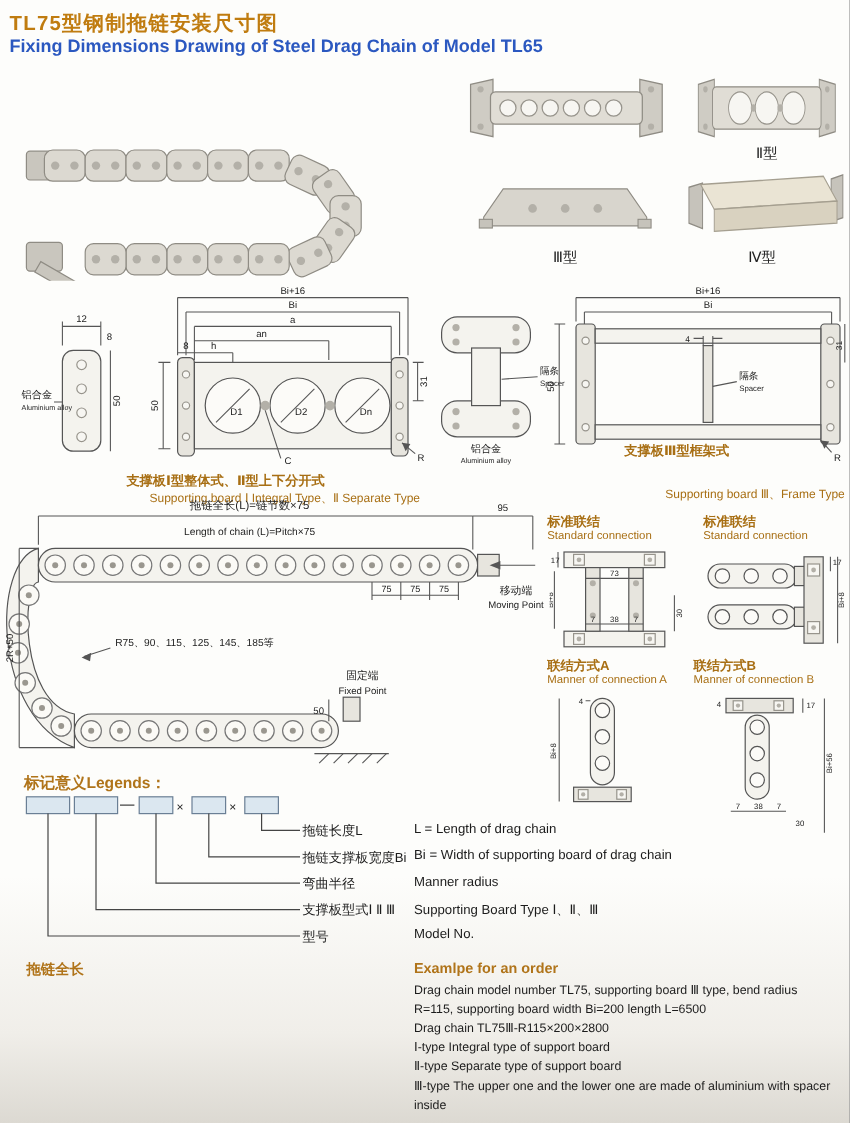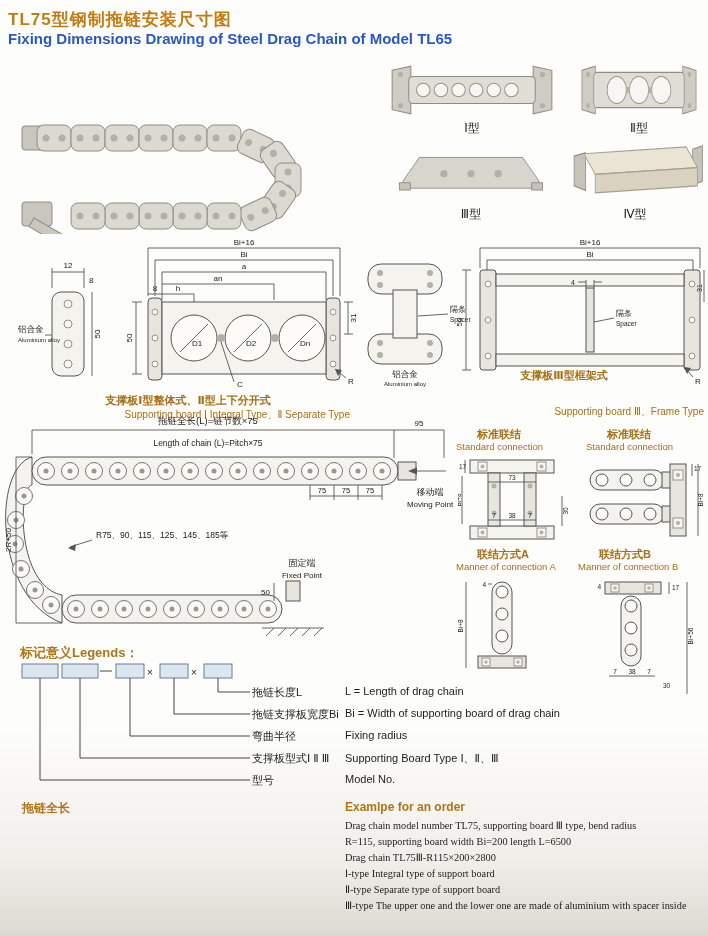--- a/index.html
+++ b/index.html
@@ -6,27 +6,27 @@
   html,body{background:#9a9a9a;}
   body{font-family:"Liberation Sans","DejaVu Sans",sans-serif;}
   #page{position:relative;width:708px;height:936px;margin:0 auto;overflow:hidden;color:#1a1a1a;
         background:linear-gradient(180deg,#fdfdfb 78%,#f0eee9 92%,#dcd9d2 100%);}
   .abs{position:absolute;}
   .title-cn{font-size:17px;font-weight:bold;color:#c07c10;letter-spacing:1px;}
   .title-en{font-size:15px;font-weight:bold;color:#2b58c0;}
   .typelabel{font-size:12px;color:#222;text-align:center;}
   .cap-cn{font-size:11px;font-weight:bold;color:#a86f14;text-align:center;}
   .cap-en{font-size:10px;color:#a86f14;text-align:right;}
-  .conn-cn{font-size:11px;font-weight:bold;color:#a86f14;margin-left:21px;}
+  .conn-cn{font-size:11px;font-weight:bold;color:#a86f14;}
   .conn-en{font-size:9.5px;color:#a86f14;}
   .sec-head{font-size:13px;font-weight:bold;color:#b0741a;}
   .leg-cn{font-size:11px;color:#1c1c1c;}
   .leg-en{font-size:11px;color:#1c1c1c;text-align:center;}
   .oline-cn{font-size:11px;line-height:18px;color:#1c1c1c;}
-  .oline-en{font-size:10.3px;line-height:16px;color:#1c1c1c;font-family:Liberation Serif, serif;}
+  .oline-en{font-size:10.3px;line-height:16px;color:#1c1c1c;}
   svg text{font-family:"Liberation Sans","DejaVu Sans",sans-serif;fill:#222;}
   svg .dl{stroke:#555;stroke-width:.9;fill:none;}
   svg .pl{stroke:#444;stroke-width:1;fill:none;}
   svg .bd{fill:#f4f3ee;stroke:#555;stroke-width:1;}
   svg .bd2{fill:#e7e5de;stroke:#555;stroke-width:1;}
   svg .cir{fill:#fcfbf8;stroke:#555;stroke-width:1;}
   svg .hl{fill:#f7f6f2;stroke:#97948c;stroke-width:1;}
   svg .hd{fill:#b3b0a8;}
   svg .ah{fill:#555;}
   svg .lb{fill:#dbe7f0;stroke:#6a7f95;stroke-width:1;}
@@ -89,21 +89,20 @@
       <circle class="hl" cx="55" cy="27" r="6.5"></circle>
     <circle class="hl" cx="72" cy="27" r="6.5"></circle>
       <circle class="hl" cx="89" cy="27" r="6.5"></circle>
     <circle class="hl" cx="106" cy="27" r="6.5"></circle>
       <circle class="hl" cx="123" cy="27" r="6.5"></circle>
     <circle class="hd" cx="16" cy="12" r="2.5"></circle>
       <circle class="hd" cx="16" cy="42" r="2.5"></circle>
     <circle class="hd" cx="153" cy="12" r="2.5"></circle>
       <circle class="hd" cx="153" cy="42" r="2.5"></circle>
   </svg>
-  <div class="abs typelabel" style="left:380px;top:120px;width:184px">Ⅰ型</div>
 
   <svg class="abs" style="left:576px;top:62px" width="126" height="56" viewBox="0 0 170 54" preserveAspectRatio="none">
     <polygon points="8,8 26,4 26,50 8,46" fill="#cfccc4" stroke="#8f8c84"></polygon>
     <polygon points="144,4 162,8 162,46 144,50" fill="#cfccc4" stroke="#8f8c84"></polygon>
     <rect x="24" y="10" width="122" height="34" rx="4" fill="#e0ddd5" stroke="#8f8c84"></rect>
     <circle class="hl" cx="55" cy="27" r="13"></circle>
       <circle class="hl" cx="85" cy="27" r="13"></circle>
       <circle class="hl" cx="115" cy="27" r="13"></circle>
     <circle class="hd" cx="70" cy="27" r="3"></circle>
       <circle class="hd" cx="100" cy="27" r="3"></circle>
@@ -488,21 +487,21 @@
     <polyline class="pl" points="62,18 62,98 232,98"></polyline>
     <polyline class="pl" points="22,18 22,120 232,120"></polyline>
   </svg>
   <div class="abs leg-cn" style="left:252px;top:685px">拖链长度L</div>
   <div class="abs leg-cn" style="left:252px;top:707px">拖链支撑板宽度Bi</div>
   <div class="abs leg-cn" style="left:252px;top:729px">弯曲半径</div>
   <div class="abs leg-cn" style="left:252px;top:751px">支撑板型式Ⅰ Ⅱ Ⅲ</div>
   <div class="abs leg-cn" style="left:252px;top:773px">型号</div>
   <div class="abs leg-en" style="left:345px;top:685px">L = Length of drag chain</div>
   <div class="abs leg-en" style="left:345px;top:707px">Bi = Width of supporting board of drag chain</div>
-  <div class="abs leg-en" style="left:345px;top:729px">Fixing radius</div>
+  <div class="abs leg-en" style="left:345px;top:729px">Manner radius</div>
   <div class="abs leg-en" style="left:345px;top:751px">Supporting Board Type Ⅰ、Ⅱ、Ⅲ</div>
   <div class="abs leg-en" style="left:345px;top:773px">Model No.</div>
 
   <div class="abs sec-head" style="left:22px;top:800px;font-size:12px">拖链全长</div>
   <div class="abs sec-head" style="left:345px;top:800px;font-size:12px">Examlpe for an order</div>
 
   <div class="abs" style="left:345px;top:818px;width:360px">
     <div class="oline-en">Drag chain model number TL75, supporting board Ⅲ type, bend radius</div>
     <div class="oline-en">R=115, supporting board width Bi=200 length L=6500</div>
     <div class="oline-en">Drag chain TL75Ⅲ-R115×200×2800</div>

